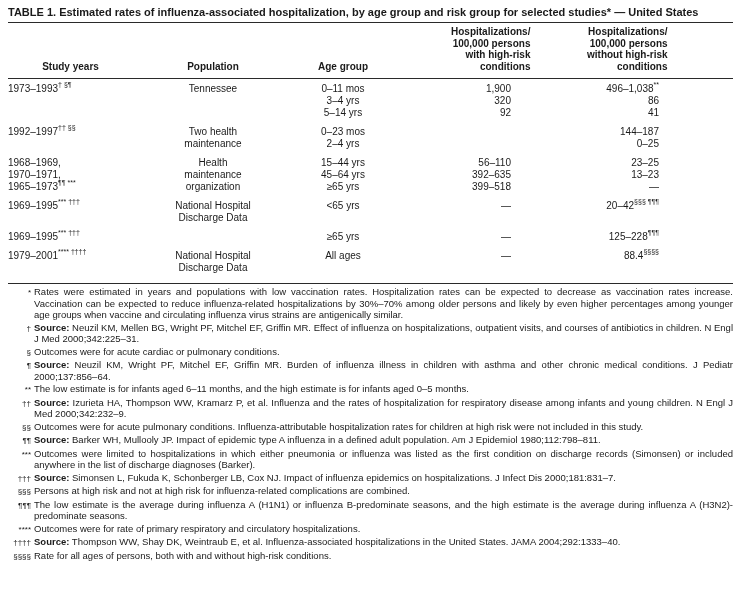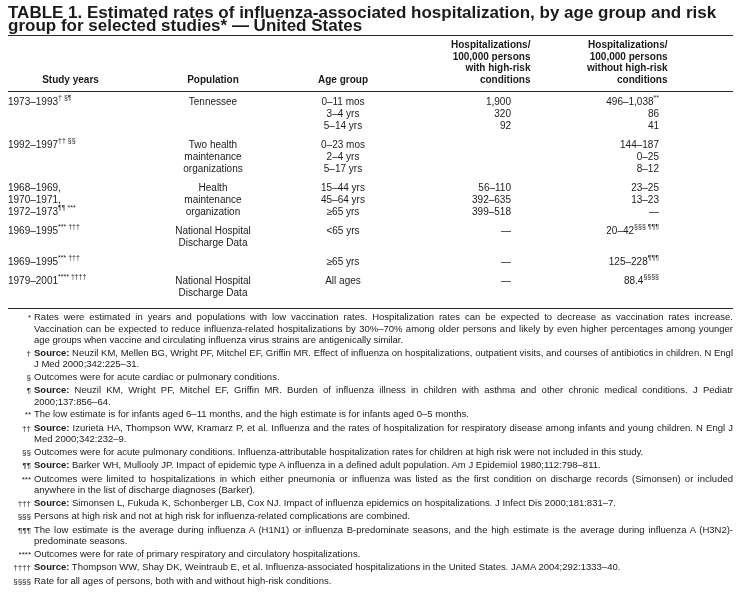--- a/index.html
+++ b/index.html
@@ -5,21 +5,21 @@
   * { margin: 0; padding: 0; box-sizing: border-box; }
   html, body { width: 741px; height: 616px; overflow: hidden; }
   body {
     background: #ffffff;
     color: #1a1a1a;
     font-family: "Liberation Sans", sans-serif;
   }
   .page { padding: 6px 8px 4px 8px; }
 
   .title {
-    font-size: 17px;
+    font-size: 11px;
     font-weight: bold;
     line-height: 13px;
     color: #1a1a1a;
   }
   .rule {
     border-top: 1px solid #2a2a2a;
     height: 0;
     margin: 3px 0 0 0;
   }
 
@@ -142,46 +142,39 @@
       </div>
 
       <div class="trow grid-row">
         <div class="td col-study"><span></span><sup class="mark"></sup></div>
         <div class="td col-pop">maintenance</div>
         <div class="td col-age">2–4 yrs</div>
         <div class="td col-high"><span></span><sup class="mark"></sup></div>
         <div class="td col-without"><span>0–25</span><sup class="mark"></sup></div>
       </div>
 
-      <div class="trow grid-row">
-        <div class="td col-study"><span></span><sup class="mark"></sup></div>
-        <div class="td col-pop">organizations</div>
-        <div class="td col-age">5–17 yrs</div>
-        <div class="td col-high"><span></span><sup class="mark"></sup></div>
-        <div class="td col-without"><span>8–12</span><sup class="mark"></sup></div>
-      </div>
 
       <div class="trow grid-row group-start">
         <div class="td col-study"><span>1968–1969,</span><sup class="mark"></sup></div>
         <div class="td col-pop">Health</div>
         <div class="td col-age">15–44 yrs</div>
         <div class="td col-high"><span>56–110</span><sup class="mark"></sup></div>
         <div class="td col-without"><span>23–25</span><sup class="mark"></sup></div>
       </div>
 
       <div class="trow grid-row">
         <div class="td col-study"><span>1970–1971,</span><sup class="mark"></sup></div>
         <div class="td col-pop">maintenance</div>
         <div class="td col-age">45–64 yrs</div>
         <div class="td col-high"><span>392–635</span><sup class="mark"></sup></div>
         <div class="td col-without"><span>13–23</span><sup class="mark"></sup></div>
       </div>
 
       <div class="trow grid-row">
-        <div class="td col-study"><span>1972–1973</span><sup class="mark">¶¶ ***</sup></div>
+        <div class="td col-study"><span>1965–1973</span><sup class="mark">¶¶ ***</sup></div>
         <div class="td col-pop">organization</div>
         <div class="td col-age">≥65 yrs</div>
         <div class="td col-high"><span>399–518</span><sup class="mark"></sup></div>
         <div class="td col-without"><span>—</span><sup class="mark"></sup></div>
       </div>
 
       <div class="trow grid-row group-start">
         <div class="td col-study"><span>1969–1995</span><sup class="mark">*** †††</sup></div>
         <div class="td col-pop">National Hospital</div>
         <div class="td col-age">&lt;65 yrs</div>

